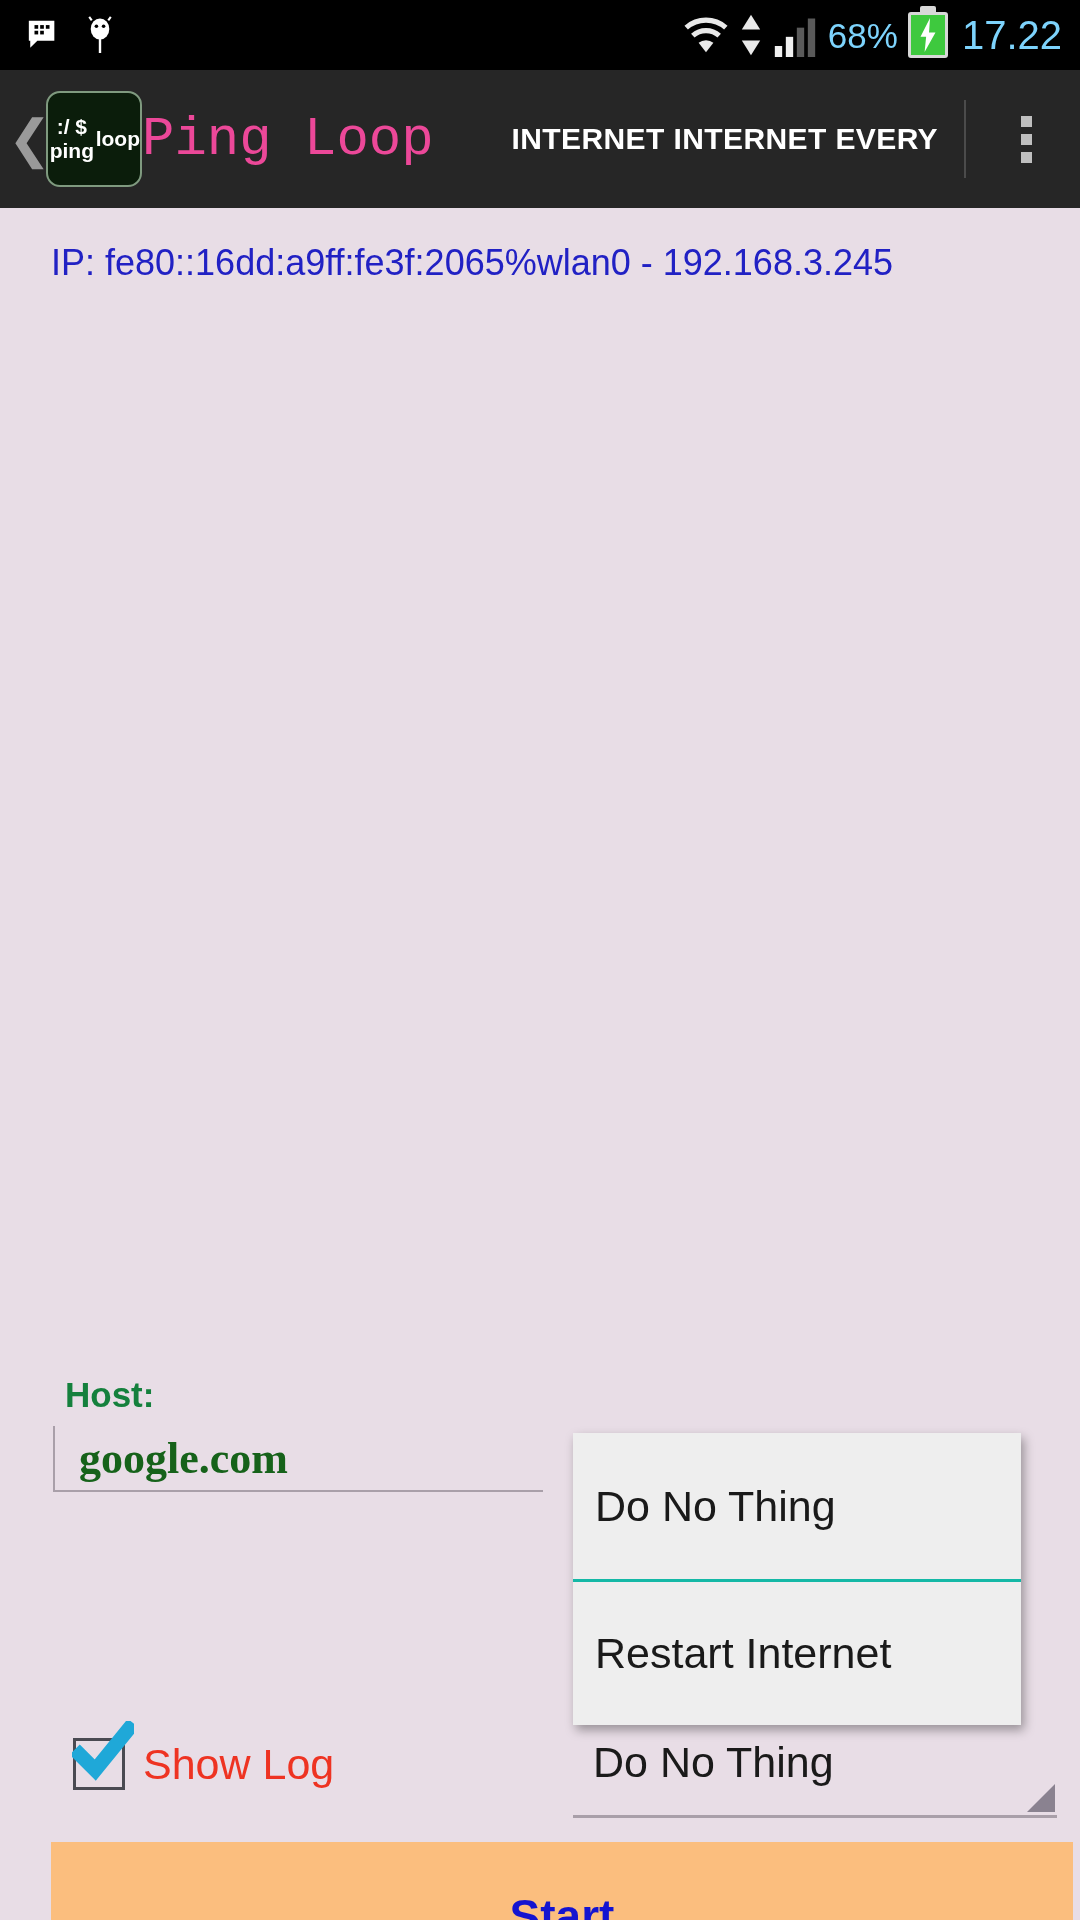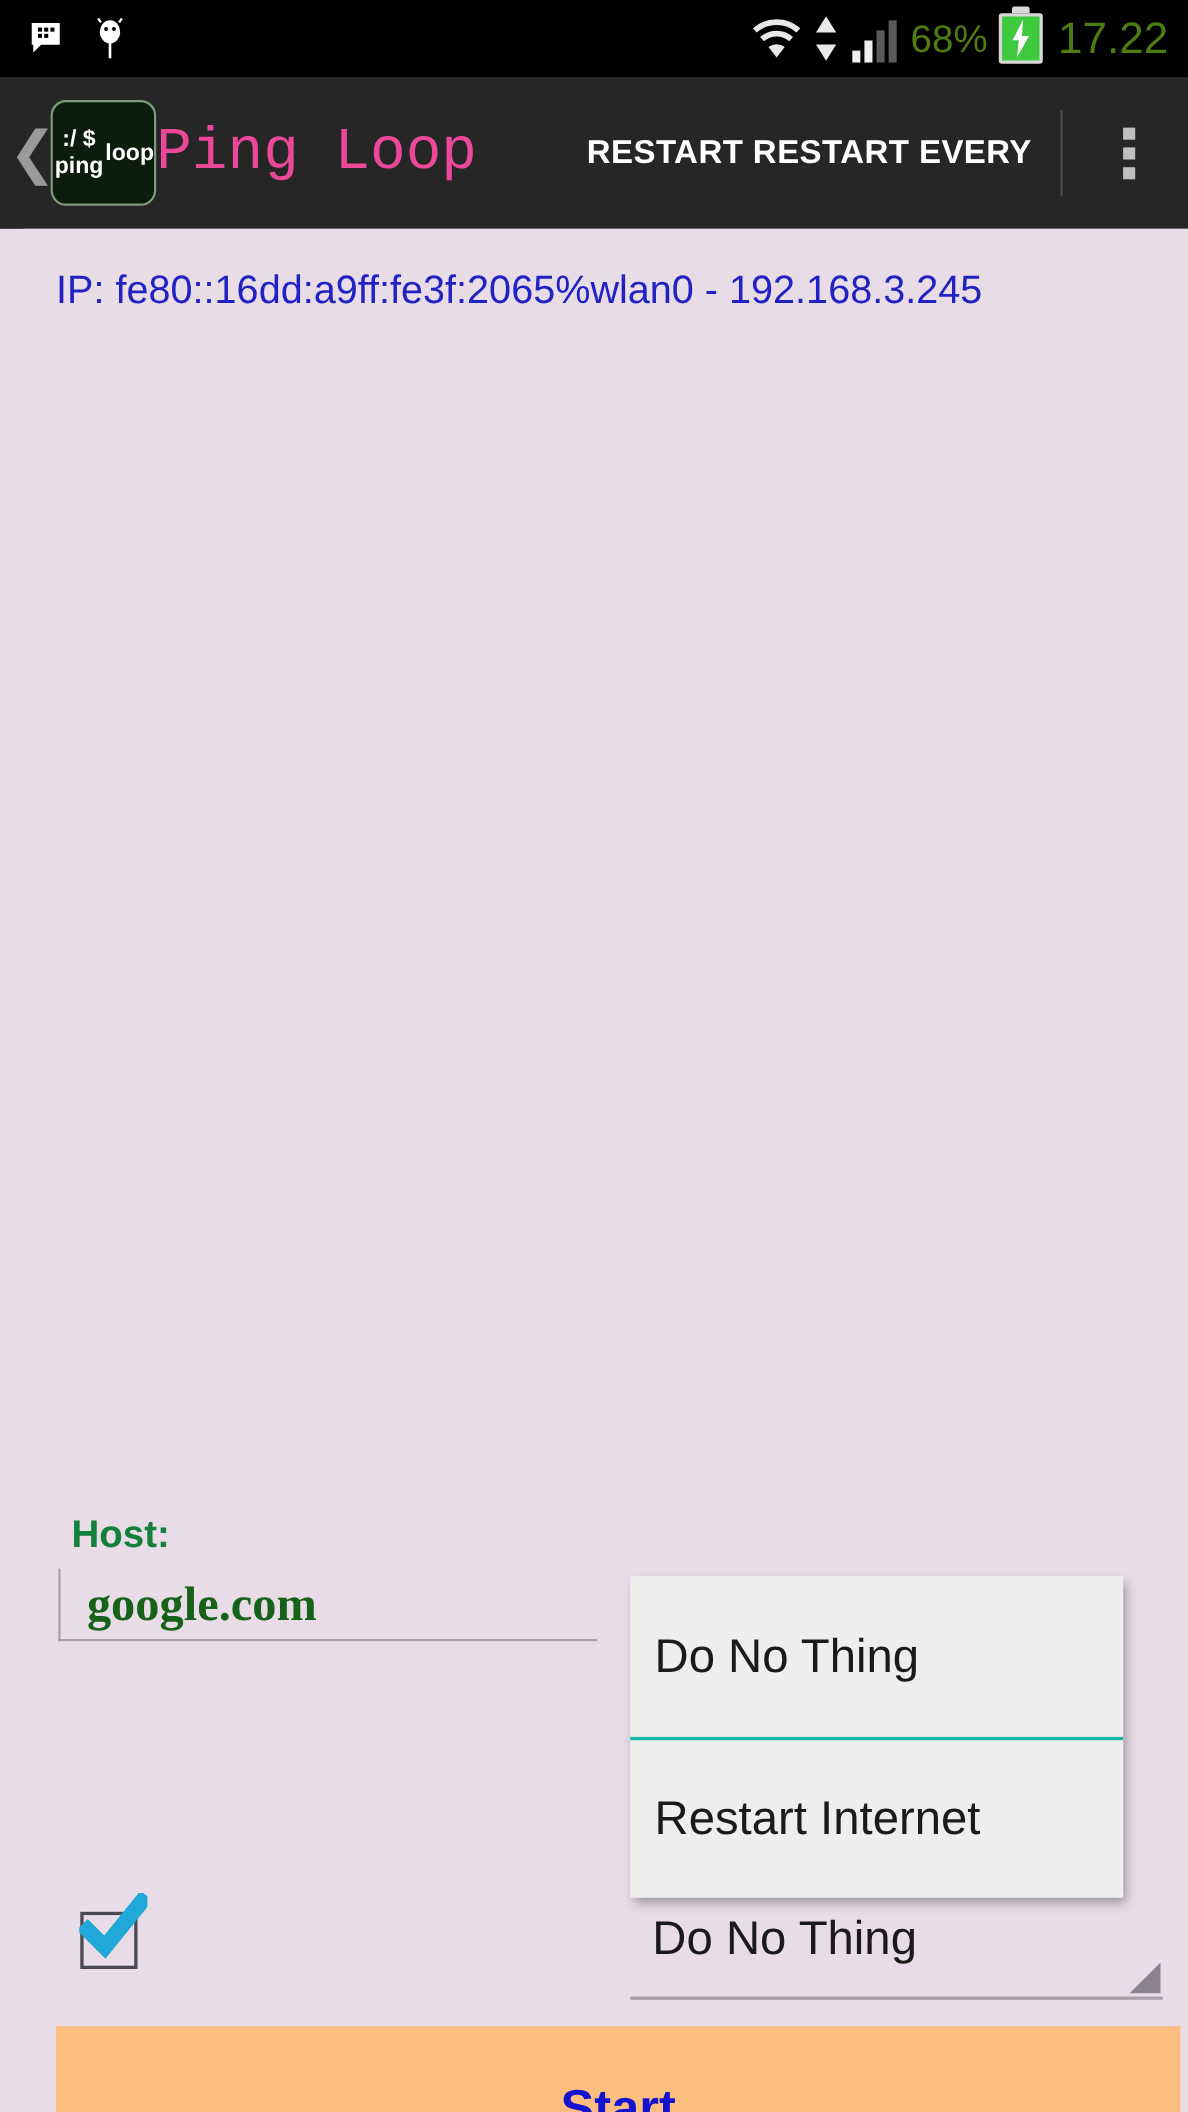--- a/index.html
+++ b/index.html
@@ -29,21 +29,21 @@
   #status-right {
     position: absolute;
     right: 18px; top: 0;
     height: 70px;
     display: flex;
     align-items: center;
     gap: 10px;
   }
   .sb-ico { display: block; }
   .sb-text {
-    color: #4d7c0f;
+    color: #7dd3fc;
     font-size: 37px;
     font-family: "Liberation Sans", sans-serif;
     letter-spacing: 0px;
     line-height: 1;
   }
   #battery-pct { font-size: 35px; }
   #clock { font-size: 40px; padding-left: 4px; }
   #battery-icon {
     width: 40px; height: 46px;
     background: #3ec93e;
@@ -311,21 +311,21 @@
   </div>
 </div>
 
 <div id="app-bar">
   <div id="back-chevron">❮</div>
   <div id="app-icon">
     <span>:/ $ ping</span>
     <span>loop</span>
   </div>
   <div id="app-title">Ping Loop</div>
-  <div id="action-label">RESTART RESTART EVERY</div>
+  <div id="action-label">INTERNET INTERNET EVERY</div>
   <div id="action-divider"></div>
   <div id="overflow-menu">
     <i></i>
     <i></i>
     <i></i>
   </div>
 </div>
 
 <div id="content">
 
@@ -333,20 +333,21 @@
 
   <div id="host-label">Host:</div>
   <input id="host-input" type="text" value="google.com" style="">
 
   <div id="showlog-row">
     <span id="showlog-box">
       <svg id="showlog-check" viewBox="0 0 24 24">
         <path d="M3 13 L9 19 L22 3" fill="none" stroke="#1fa8d8" stroke-width="5.5" stroke-linecap="square"></path>
       </svg>
     </span>
+    <span id="showlog-label">Show Log</span>
   </div>
 
   <div id="spinner">
     <span id="spinner-value">Do No Thing</span>
     <span id="spinner-arrow"></span>
   </div>
 
   <div id="dropdown-popup">
     <div class="dd-item">Do No Thing</div>
     <div class="dd-item">Restart Internet</div>

